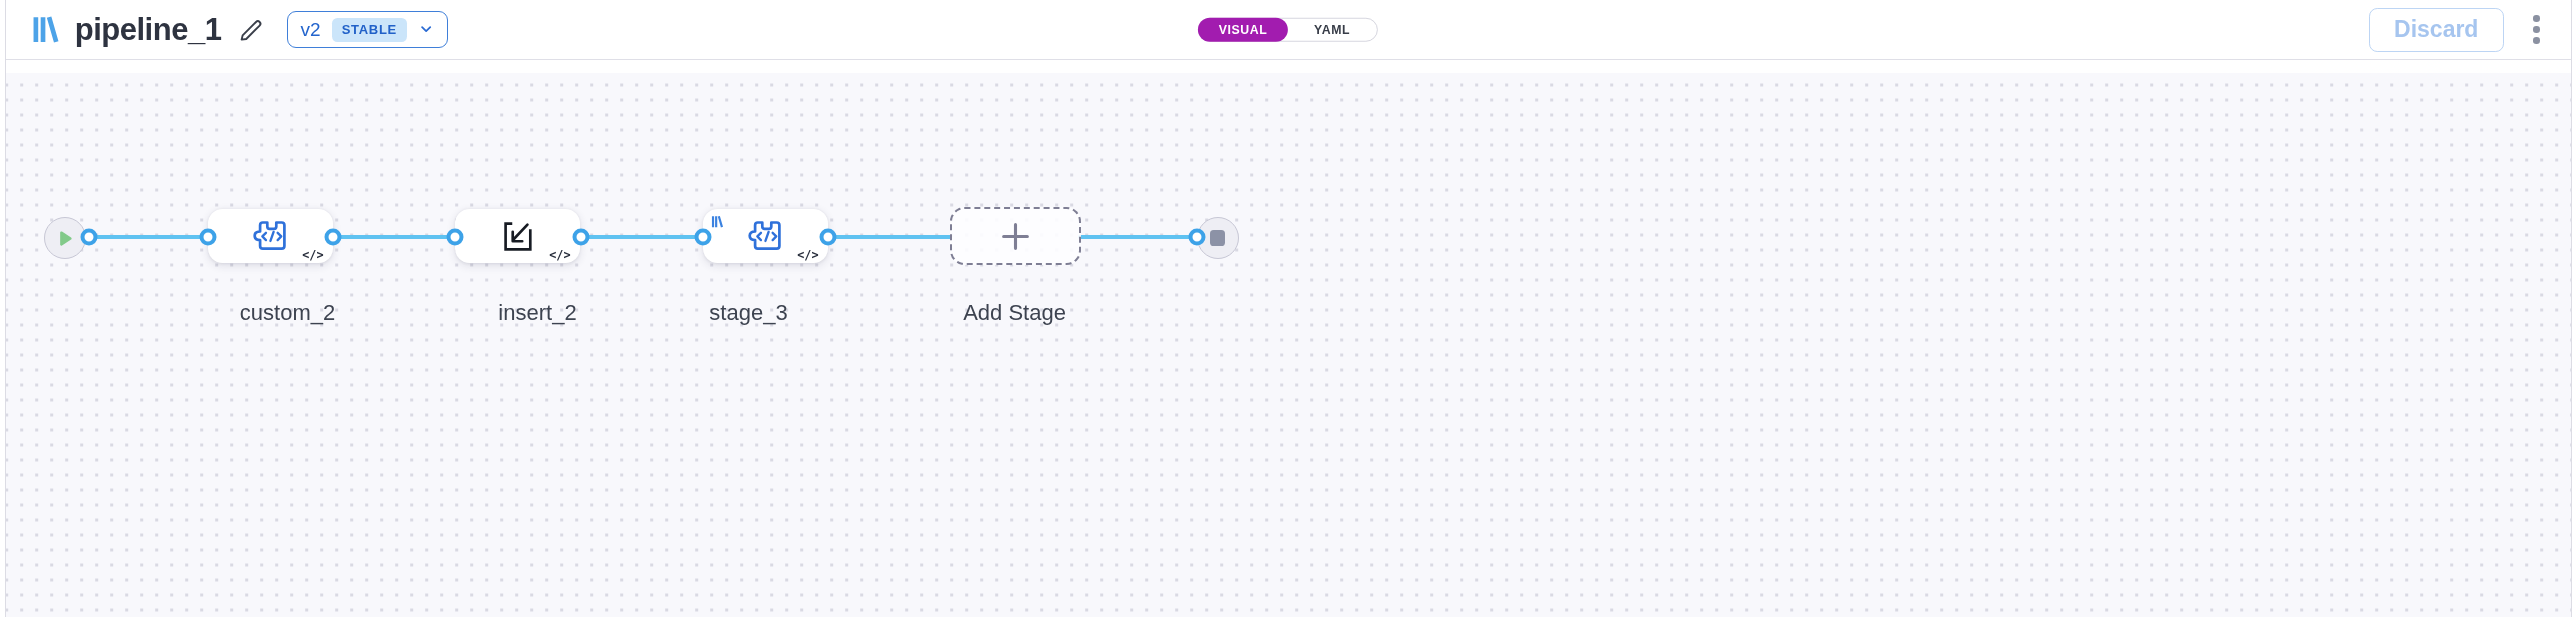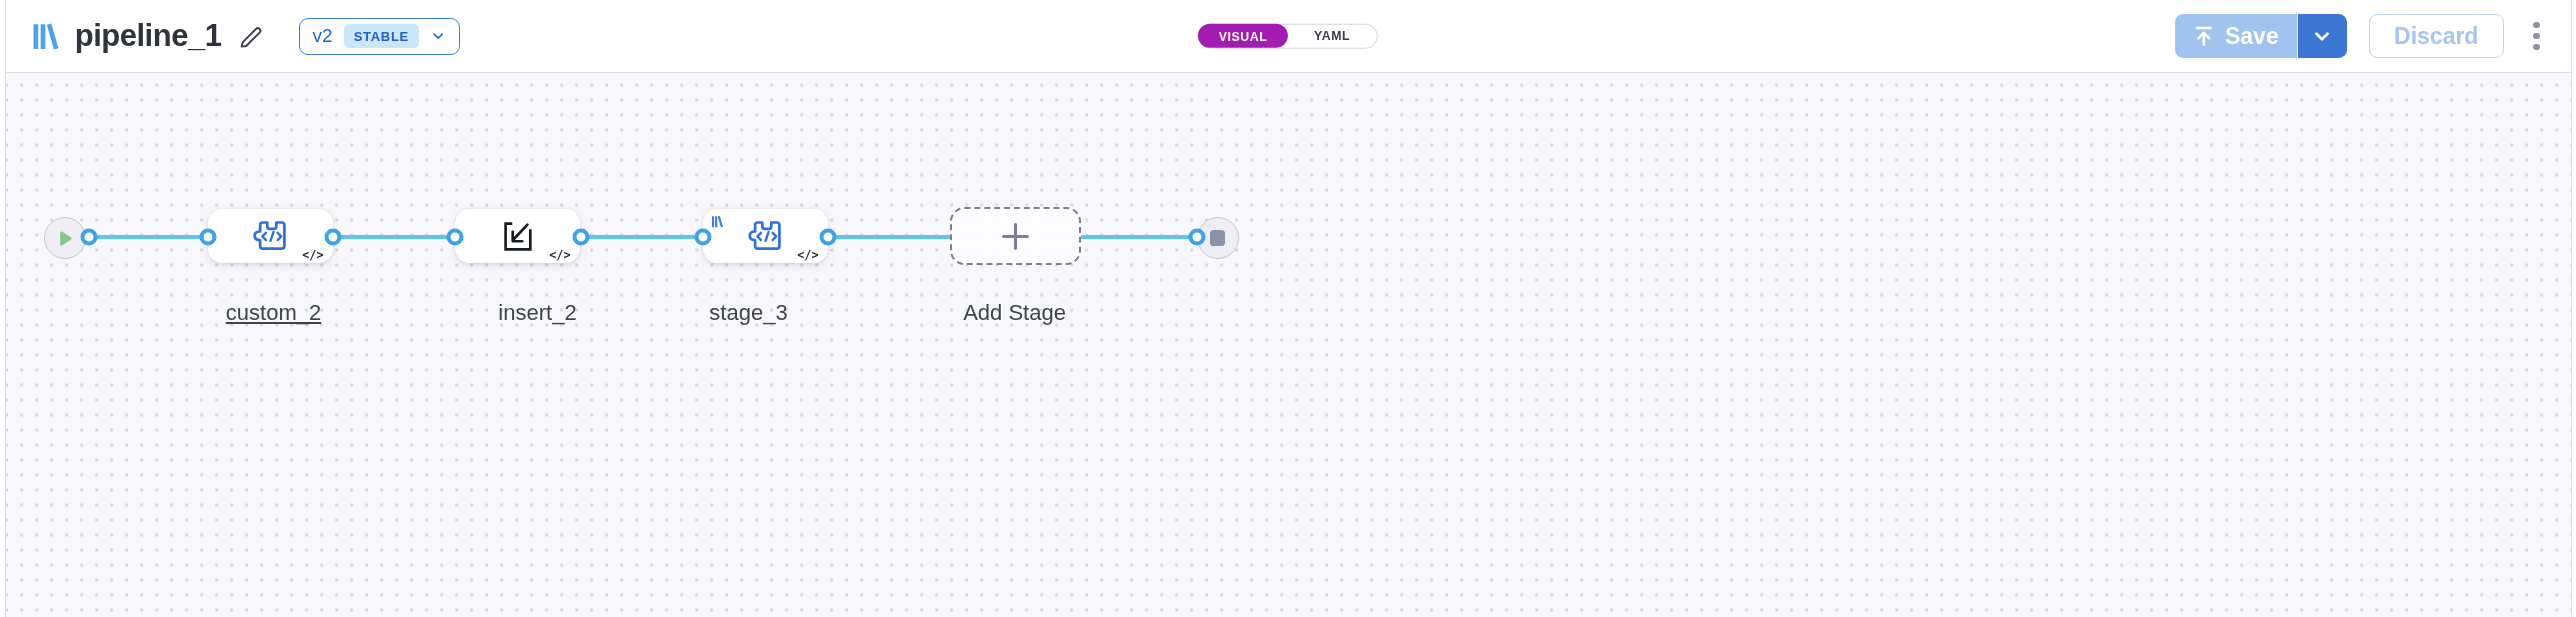--- a/index.html
+++ b/index.html
@@ -1,28 +1,28 @@
 <!DOCTYPE html>
 <html style="font-size:14.5px"><head>
 <meta charset="utf-8">
 <style>
   * { margin:0; padding:0; box-sizing:border-box; }
   html,body { width:2576px; height:617px; background:#ffffff; font-family:"Liberation Sans", sans-serif; overflow:hidden; }
   .app { position:absolute; left:4.5px; top:0; width:2567px; height:617px;
          border-left:1.4px solid #dcdce4; border-right:1.4px solid #dcdce4; background:#fff; }
 
   
-  .header { position:relative; height:73px; background:#fff; border-bottom:1.4px solid #dfdfe7;
+  .header { position:relative; height:60px; background:#fff; border-bottom:1.4px solid #dfdfe7;
             display:flex; align-items:center; padding:0 23.6px; z-index:10; }
   .header-left { display:flex; align-items:center; }
   .logo-svg { width:33px; height:33px; }
   .page-title { font-size:31px; font-weight:bold; color:#2e3340; letter-spacing:-0.5px; margin-left:12.7px; }
   .pencil-btn { margin-left:14.5px; display:flex; align-items:center; cursor:pointer; }
   .version-btn { display:flex; align-items:center; gap:11px; border:1.4px solid #3f7fd9; border-radius:9px;
-                 padding:0 12.7px; margin-left:36px; height:37px; background:#fff; cursor:pointer; }
+                 padding:0 12.7px; margin-left:24px; height:37px; background:#fff; cursor:pointer; }
   .version-label { color:#2465cd; font-size:19px; }
   .version-badge { background:#cbe5fa; color:#2161c8; font-size:13px; font-weight:bold;
                    padding:4.5px 10px; border-radius:5.4px; letter-spacing:0.7px; }
 
   .view-toggle { position:absolute; left:50%; top:50%; transform:translate(-50%,-50%);
                  display:flex; height:24.5px; border:0.9px solid #d6d6df; border-radius:907px; background:#fff; }
   .toggle-seg { min-width:90px; padding:0 18px; display:flex; align-items:center; justify-content:center;
                 font-size:12.3px; font-weight:bold; letter-spacing:0.6px; color:#383d48; cursor:pointer;
                 border-radius:907px; }
   .toggle-seg.selected { background:#a21caf; color:#fff; margin:-0.9px; padding:0.9px 18px 0; }
@@ -90,33 +90,20 @@
         </svg>
       </div>
     </div>
 
     <div class="view-toggle">
       <div class="toggle-seg selected">VISUAL</div>
       <div class="toggle-seg">YAML</div>
     </div>
 
     <div class="header-right">
-      <div class="save-split">
-        <div class="save-main">
-          <svg width="23.6" height="23.6" viewBox="0 0 24 24">
-            <path d="M5 4 H19 M12 21 V9 M6.5 14.5 L12 9 L17.5 14.5" fill="none" stroke="#ffffff" stroke-width="2.6" stroke-linecap="round" stroke-linejoin="round"></path>
-          </svg>
-          <span>Save</span>
-        </div>
-        <div class="save-caret">
-          <svg width="22" height="22" viewBox="0 0 24 24">
-            <path d="M6 9.5 L12 15.5 L18 9.5" fill="none" stroke="#ffffff" stroke-width="3" stroke-linecap="round" stroke-linejoin="round"></path>
-          </svg>
-        </div>
-      </div>
       <div class="discard-btn">Discard</div>
       <div class="kebab">
         <i></i>
           <i></i>
           <i></i>
       </div>
     </div>
   </div>
 
   <div class="canvas">
@@ -176,19 +163,19 @@
 
     <div class="port" style="left:83px;"></div>
     <div class="port" style="left:202px;"></div>
     <div class="port" style="left:327px;"></div>
     <div class="port" style="left:449px;"></div>
     <div class="port" style="left:575px;"></div>
     <div class="port" style="left:697px;"></div>
     <div class="port" style="left:822px;"></div>
     <div class="port" style="left:1191px;"></div>
 
-    <div class="node-label" style="left:168px;text-decoration:underline;">custom_2</div>
+    <div class="node-label" style="left:182px;">custom_2</div>
     <div class="node-label" style="left:432px;">insert_2</div>
     <div class="node-label" style="left:643px;">stage_3</div>
     <div class="node-label" style="left:909px;">Add Stage</div>
   </div>
 </div>
 
 
 </body></html>

